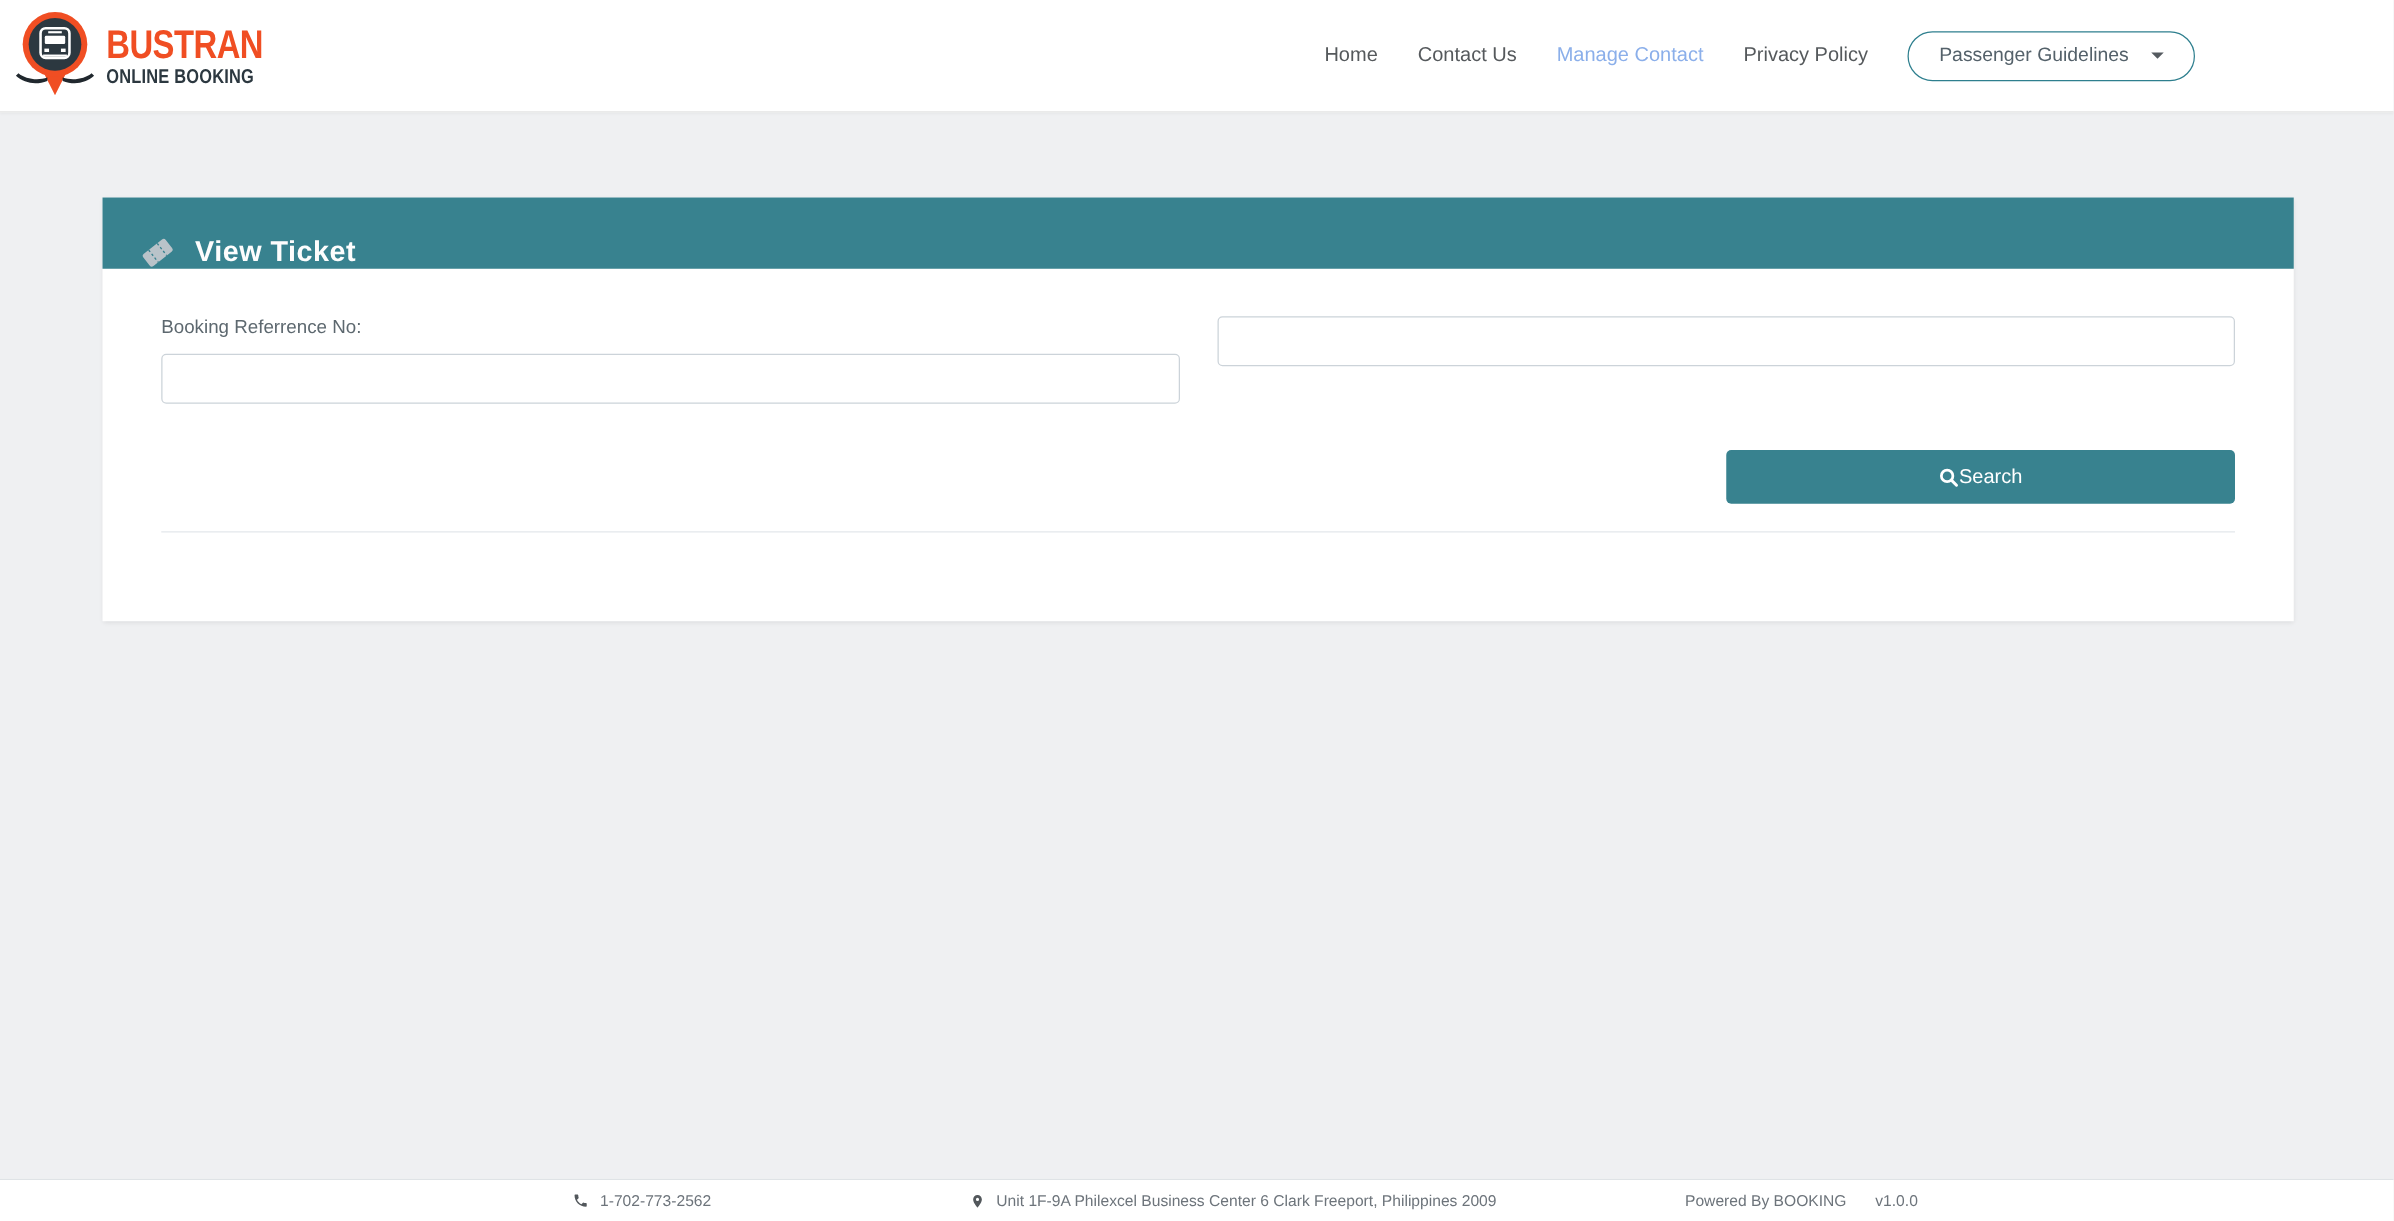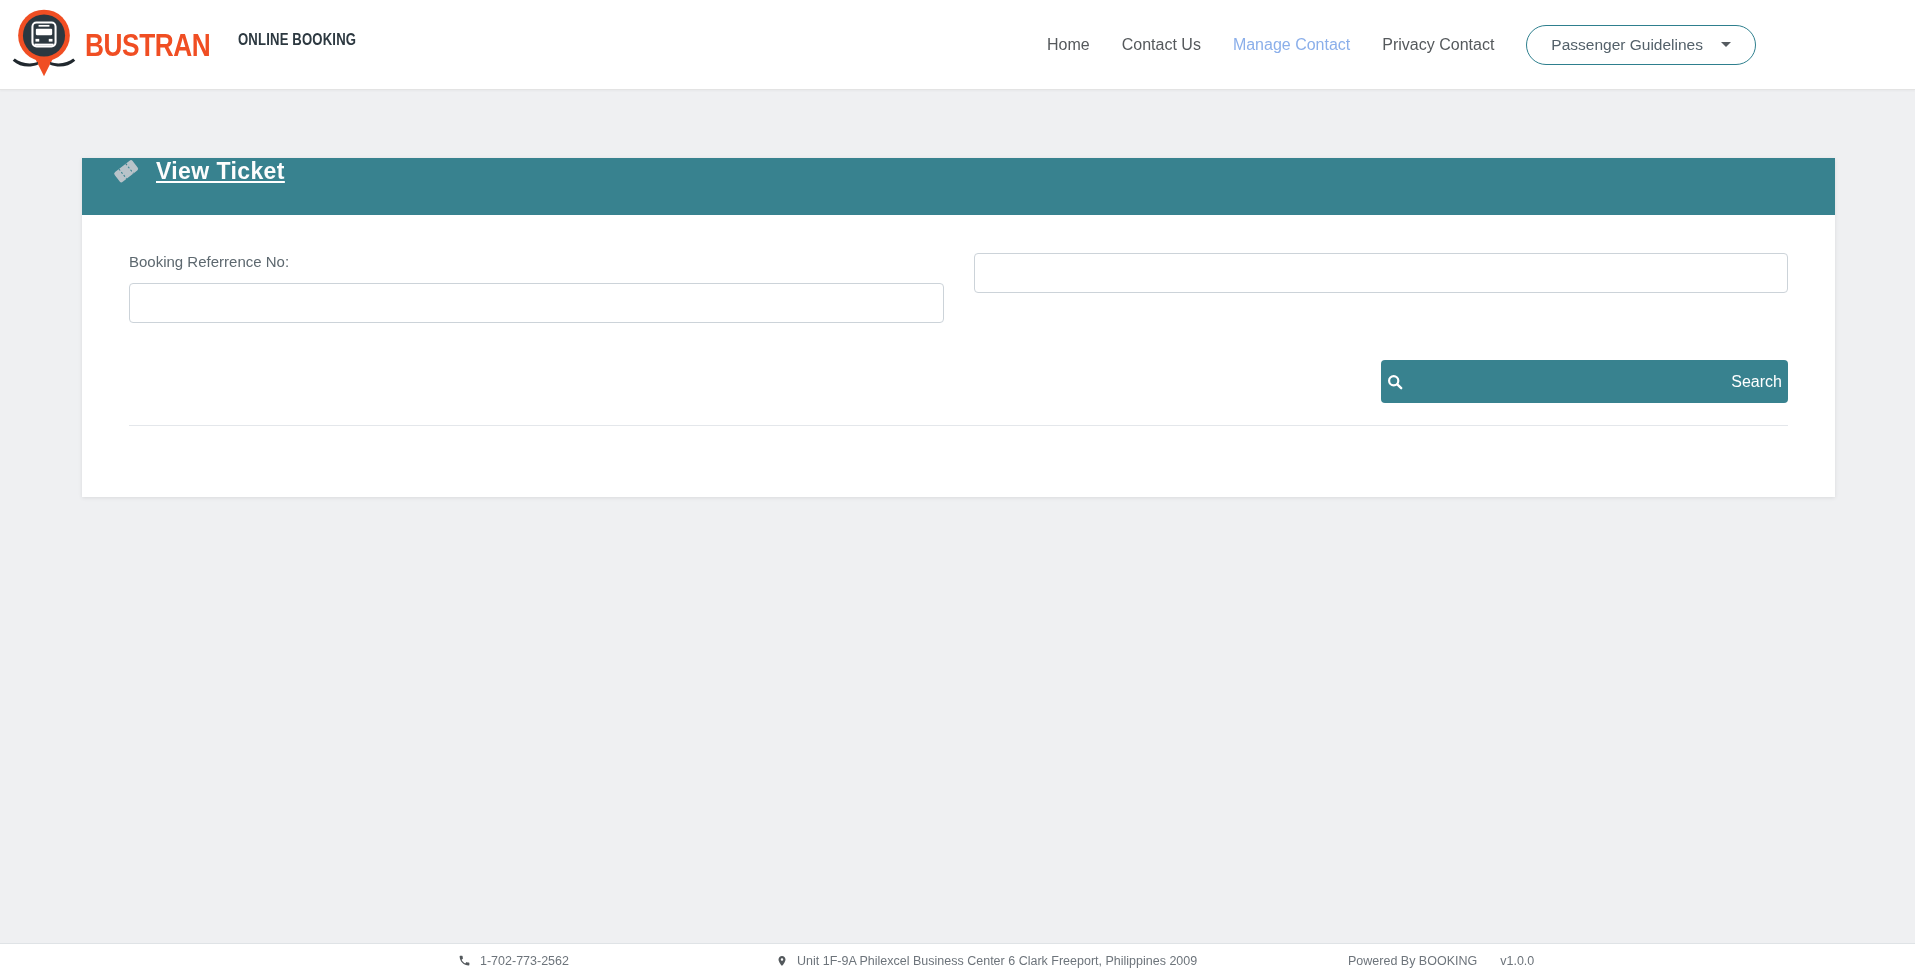--- a/index.html
+++ b/index.html
@@ -15,21 +15,21 @@
   
   .navbar {
     height:90px; flex:0 0 90px; background:#ffffff;
     border-bottom:1px solid #e3e3e3;
     box-shadow:0 1px 2px rgba(0,0,0,0.04);
     display:flex; align-items:center;
     padding:0 159px 0 10px;
     position:relative; z-index:2;
   }
   .brand { display:flex; align-items:center; gap:7px; cursor:pointer; }
-  .brand-text { display:flex; flex-direction:row; line-height:1; }
+  .brand-text { display:flex; flex-direction:column; line-height:1; }
   .brand-top {
     font-size:32px; font-weight:bold; color:#f04e23;
     transform:scaleX(0.82); transform-origin:left center; letter-spacing:-0.5px;
   }
   .brand-sub {
     font-size:16px; font-weight:bold; color:#2c3840; margin-top:3px;
     transform:scaleX(0.82); transform-origin:left center; letter-spacing:0.2px;
   }
   .nav { margin-left:auto; display:flex; align-items:center; }
   .nav a {
@@ -50,21 +50,21 @@
   }
 
   
   .content { flex:1 1 auto; background:#eff0f2; }
   .card {
     width:1753px; margin:68px 0 0 82px; background:#ffffff;
     box-shadow:0 1px 4px rgba(0,0,0,0.09);
   }
   .card-header {
     height:57px; background:#38828f; color:#ffffff;
-    display:flex; align-items:flex-start; gap:17px; padding:0 31px;text-decoration:underline;
+    display:flex; align-items:flex-end; gap:17px; padding:0 31px;
   }
   .card-header h1 {
     margin:0; font-size:23px; font-weight:bold; letter-spacing:0.4px; color:#fdfdfd;
   }
   .ticket-icon { transform:rotate(-38deg); }
   .card-body { padding:38px 47px 71px 47px; }
   .form-row { display:flex; gap:30px; }
   .form-col { flex:1 1 0; }
   .form-col label {
     display:block; font-size:15px; color:#5d686f; margin-bottom:13px;
@@ -72,21 +72,21 @@
   .req { color:#e8554d; margin-left:2px; }
   .form-col input {
     width:100%; height:40px; border:1px solid #ccd3d9; border-radius:4px;
     background:#fff; padding:0 12px; font-size:15px; color:#333; outline:none;
   }
   .button-row { display:flex; justify-content:flex-end; margin-top:37px; }
   .search-btn {
     width:407px; height:43px; background:#38828f; color:#ffffff;
     border:none; border-radius:4px; font-size:16px;
     font-family:"Liberation Sans", sans-serif;
-    display:flex; align-items:center; justify-content:space-between; 
+    display:flex; align-items:center; justify-content:center; 
     cursor:pointer;
   }
   .divider {
     border:none; border-top:1px solid #e4e7eb; margin:22px 0 0 0;
   }
 
   
   .footer {
     flex:0 0 34px; height:34px; background:#ffffff; border-top:1px solid #dfe3e6;
     position:relative; font-size:12.5px; color:#6d747b;
@@ -124,21 +124,21 @@
       <div class="brand-text">
         <span class="brand-top">BUSTRAN</span>
         <span class="brand-sub">ONLINE BOOKING</span>
       </div>
     </div>
 
     <nav class="nav">
       <a>Home</a>
       <a>Contact Us</a>
       <a class="active">Manage Contact</a>
-      <a>Privacy Contact</a>
+      <a>Privacy Policy</a>
       <button class="pill-btn">
         <span>Passenger Guidelines</span>
         <span class="caret-down"></span>
       </button>
     </nav>
   </header>
 
   <main class="content">
     <section class="card">
       <div class="card-header">

